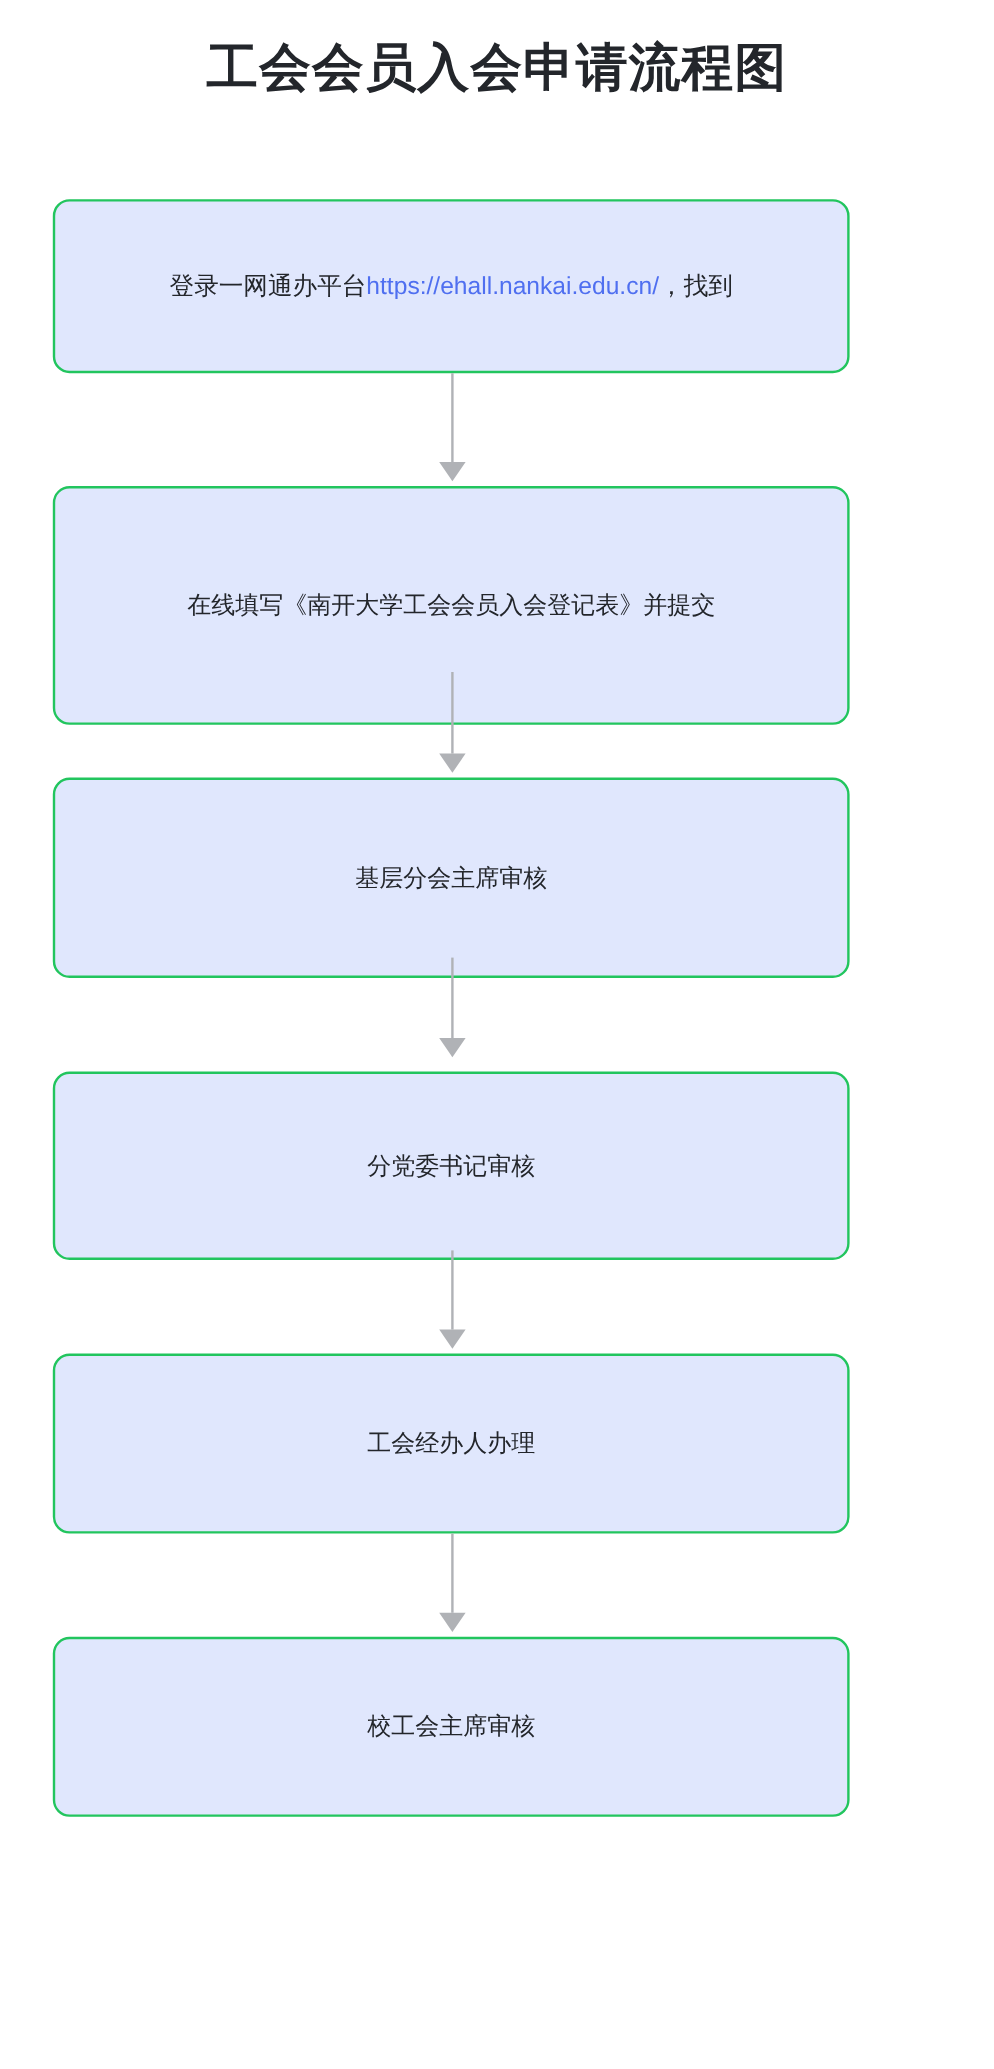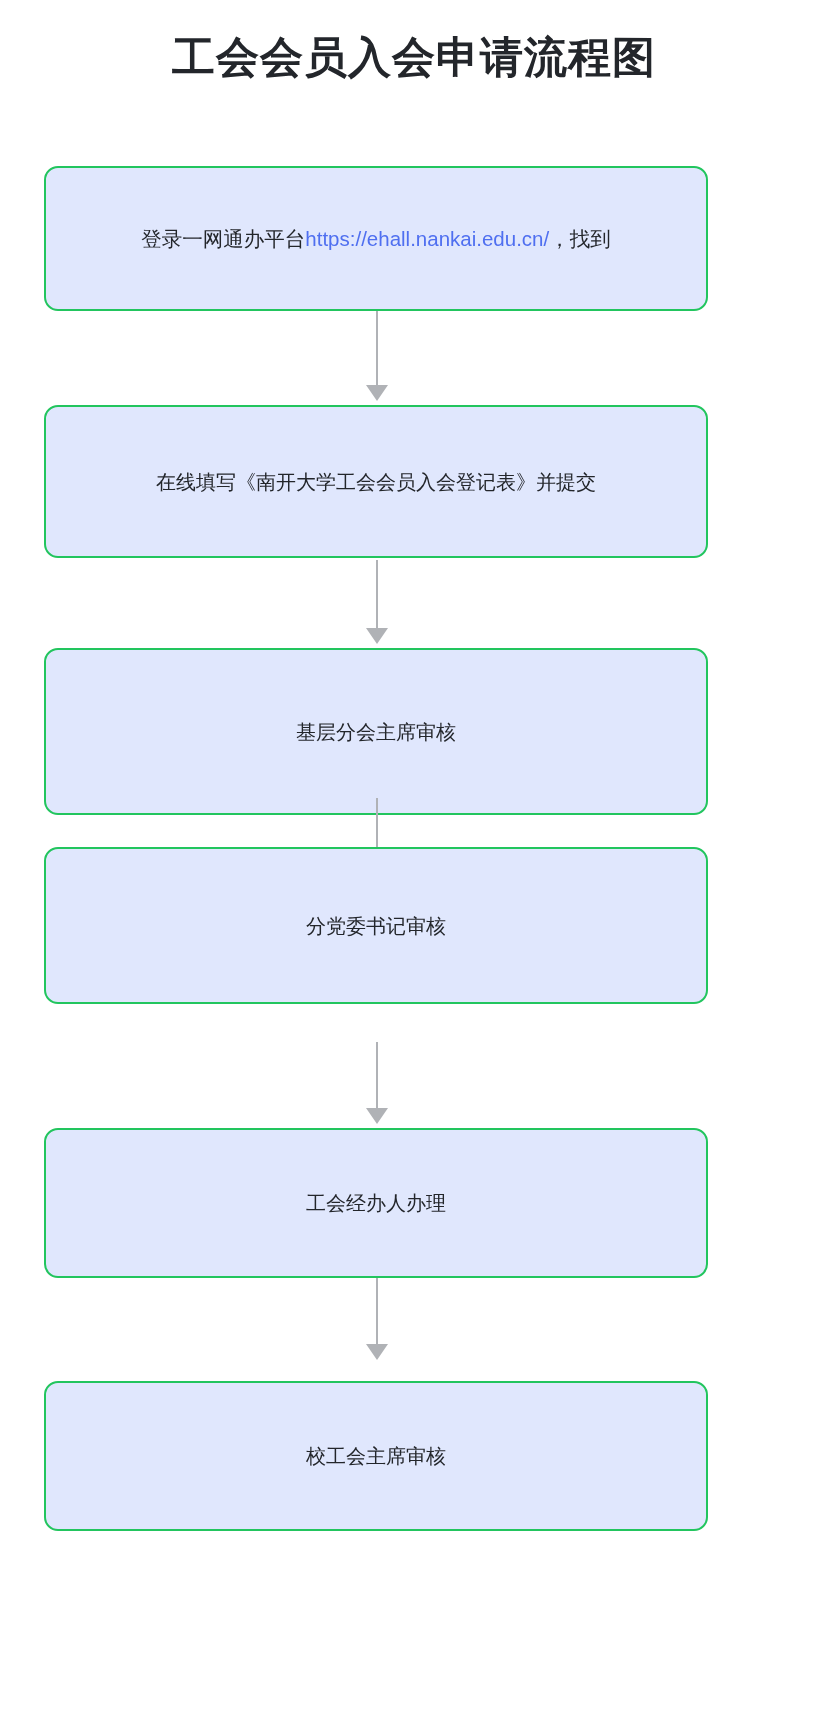--- a/index.html
+++ b/index.html
@@ -92,46 +92,46 @@
 
   <div class="flow">
 
     <div class="node node-1" style="top:0px; height:145px;">
       <div class="node-text"><span>登录一网通办平台</span><span class="link">https://ehall.nankai.edu.cn/</span><span>，找到</span><br></div>
     </div>
 
     <div class="connector" style="top:145px; height:74px;"></div>
     <div class="arrow-head" style="top:219px;"></div>
 
-    <div class="node" style="top:239px; height:153px;">
+    <div class="node" style="top:239px; height:199px;">
       <div class="node-text">在线填写《南开大学工会会员入会登记表》并提交</div>
     </div>
 
     <div class="connector" style="top:394px; height:68px;"></div>
     <div class="arrow-head" style="top:462px;"></div>
 
     <div class="node" style="top:482px; height:167px;">
       <div class="node-text">基层分会主席审核</div>
     </div>
 
     <div class="connector" style="top:632px; height:67px;"></div>
     <div class="arrow-head" style="top:699px;"></div>
 
-    <div class="node" style="top:681px; height:157px;">
+    <div class="node" style="top:727px; height:157px;">
       <div class="node-text">分党委书记审核</div>
     </div>
 
     <div class="connector" style="top:876px; height:66px;"></div>
     <div class="arrow-head" style="top:942px;"></div>
 
     <div class="node" style="top:962px; height:150px;">
       <div class="node-text">工会经办人办理</div>
     </div>
 
     <div class="connector" style="top:1112px; height:66px;"></div>
     <div class="arrow-head" style="top:1178px;"></div>
 
-    <div class="node" style="top:1198px; height:150px;margin-top:17px;">
+    <div class="node" style="top:1198px; height:150px;">
       <div class="node-text">校工会主席审核</div>
     </div>
 
   </div>
 </div>
 
 </body></html>

